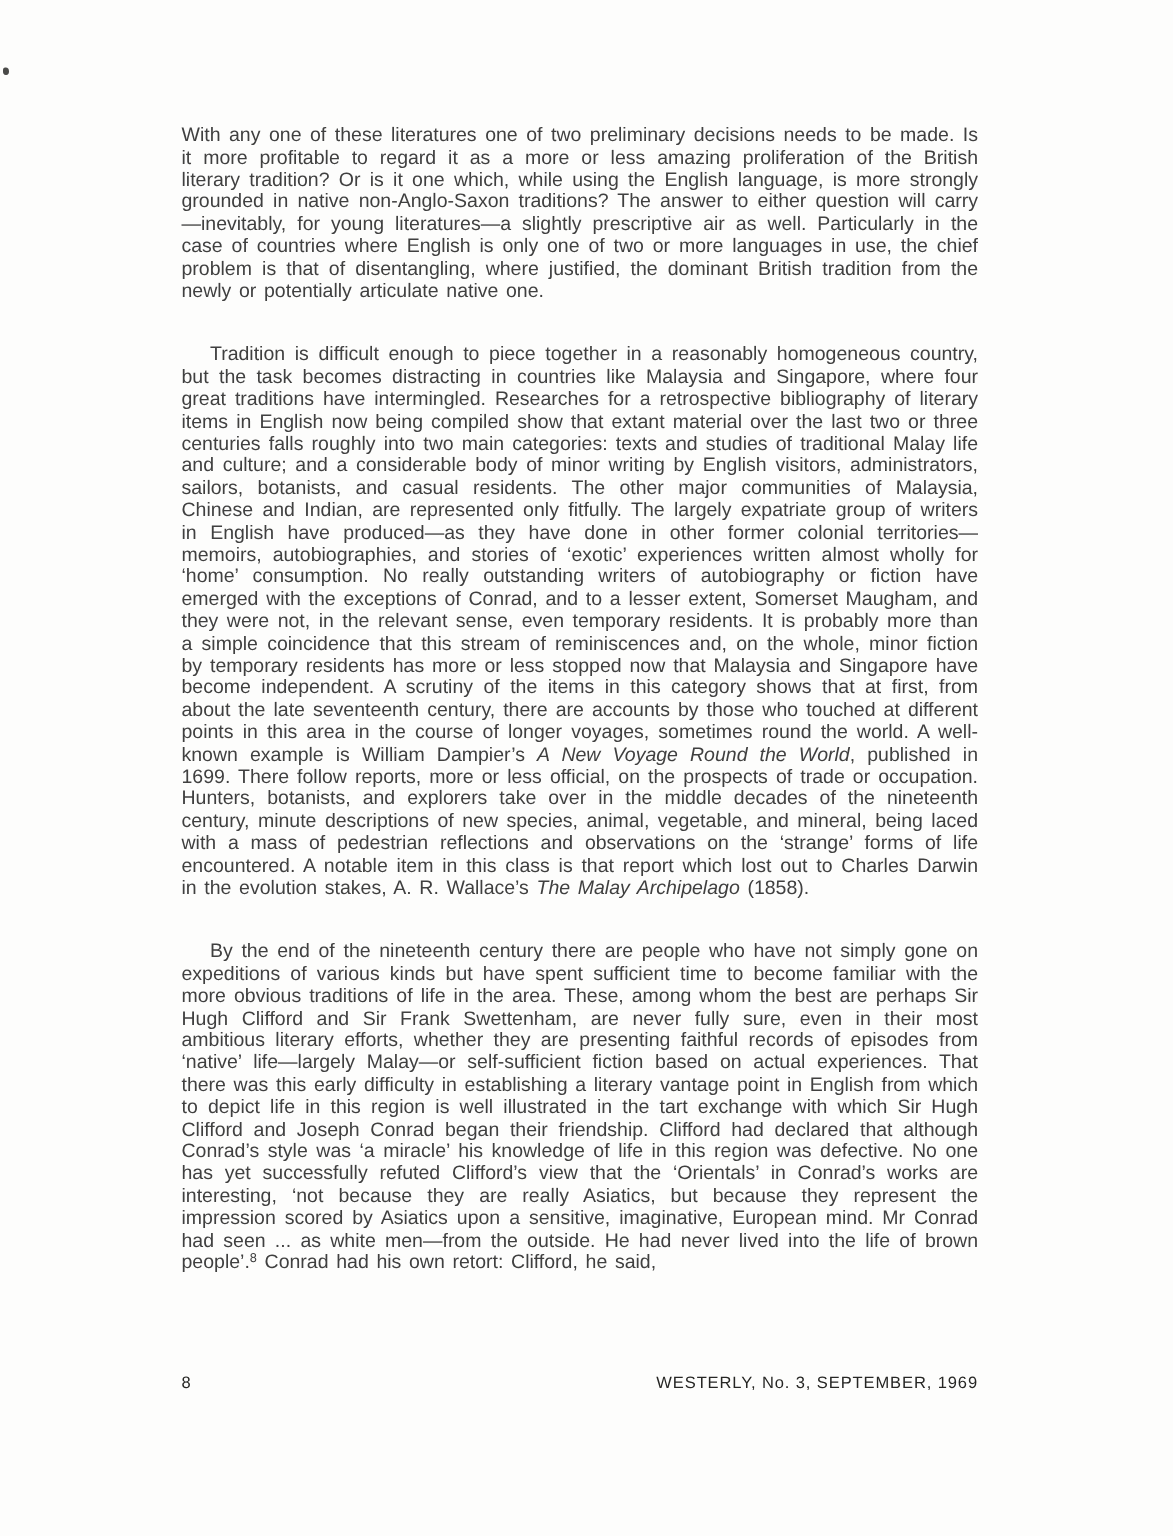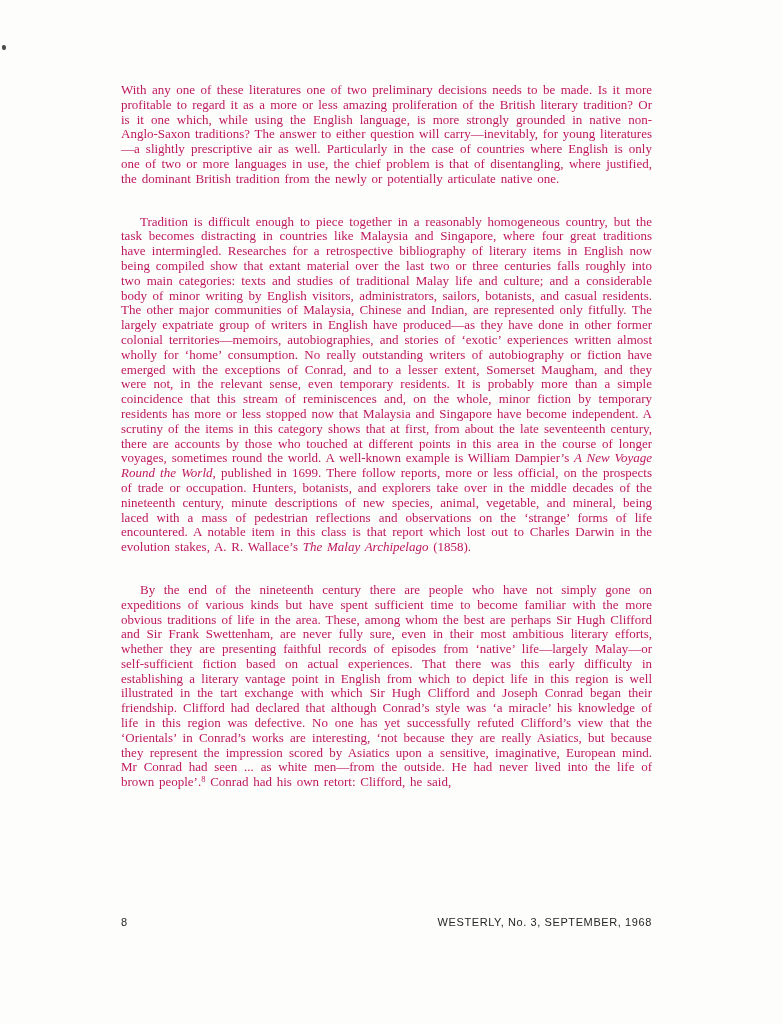--- a/index.html
+++ b/index.html
@@ -21,24 +21,24 @@
     width: 4px;
     height: 5px;
     background: #4a4a48;
     border-radius: 40% 60% 50% 50%;
   }
   .text-block {
     position: absolute;
     left: 121px;
     top: 83px;
     width: 531px;
-    font-family: Liberation Serif, serif;
+    font-family: Liberation Sans, sans-serif;
     font-size: 13px;
     line-height: 14.8px;
-    color: #be185d;
+    color: #404040;
     text-align: justify;
     word-spacing: 1.5px;
   }
   .para {
     margin: 0;
   }
   .para + .para {
     margin-top: 28px;
   }
   .para.indent {
@@ -73,15 +73,15 @@
   <div class="speck"></div>
 
   <main class="text-block">
     <p class="para"><span>With any one of these literatures one of two preliminary decisions needs to be made. Is it more profitable to regard it as a more or less amazing proliferation of the British literary tradition? Or is it one which, while using the English language, is more strongly grounded in native non-Anglo-Saxon traditions? The answer to either question will carry—inevitably, for young literatures—a slightly prescriptive air as well. Particularly in the case of countries where English is only one of two or more languages in use, the chief problem is that of disentangling, where justified, the dominant British tradition from the newly or potentially articulate native one.</span></p>
     <p class="para indent"><span>Tradition is difficult enough to piece together in a reasonably homogeneous country, but the task becomes distracting in countries like Malaysia and Singapore, where four great traditions have intermingled. Researches for a retrospective bibliography of literary items in English now being compiled show that extant material over the last two or three centuries falls roughly into two main categories: texts and studies of traditional Malay life and culture; and a considerable body of minor writing by English visitors, administrators, sailors, botanists, and casual residents. The other major communities of Malaysia, Chinese and Indian, are represented only fitfully. The largely expatriate group of writers in English have produced—as they have done in other former colonial territories—memoirs, autobiographies, and stories of ‘exotic’ experiences written almost wholly for ‘home’ consumption. No really outstanding writers of autobiography or fiction have emerged with the exceptions of Conrad, and to a lesser extent, Somerset Maugham, and they were not, in the relevant sense, even temporary residents. It is probably more than a simple coincidence that this stream of reminiscences and, on the whole, minor fiction by temporary residents has more or less stopped now that Malaysia and Singapore have become independent. A scrutiny of the items in this category shows that at first, from about the late seventeenth century, there are accounts by those who touched at different points in this area in the course of longer voyages, sometimes round the world. A well-known example is William Dampier’s </span><i>A New Voyage Round the World</i><span>, published in 1699. There follow reports, more or less official, on the prospects of trade or occupation. Hunters, botanists, and explorers take over in the middle decades of the nineteenth century, minute descriptions of new species, animal, vegetable, and mineral, being laced with a mass of pedestrian reflections and observations on the ‘strange’ forms of life encountered. A notable item in this class is that report which lost out to Charles Darwin in the evolution stakes, A. R. Wallace’s </span><i>The Malay Archipelago</i><span> (1858).</span></p>
     <p class="para indent"><span>By the end of the nineteenth century there are people who have not simply gone on expeditions of various kinds but have spent sufficient time to become familiar with the more obvious traditions of life in the area. These, among whom the best are perhaps Sir Hugh Clifford and Sir Frank Swettenham, are never fully sure, even in their most ambitious literary efforts, whether they are presenting faithful records of episodes from ‘native’ life—largely Malay—or self-sufficient fiction based on actual experiences. That there was this early difficulty in establishing a literary vantage point in English from which to depict life in this region is well illustrated in the tart exchange with which Sir Hugh Clifford and Joseph Conrad began their friendship. Clifford had declared that although Conrad’s style was ‘a miracle’ his knowledge of life in this region was defective. No one has yet successfully refuted Clifford’s view that the ‘Orientals’ in Conrad’s works are interesting, ‘not because they are really Asiatics, but because they represent the impression scored by Asiatics upon a sensitive, imaginative, European mind. Mr Conrad had seen ... as white men—from the outside. He had never lived into the life of brown people’.</span><sup>8</sup><span> Conrad had his own retort: Clifford, he said,</span></p>
   </main>
 
   <footer class="footer">
     <span>8</span>
-    <span>WESTERLY, No. 3, SEPTEMBER, 1968</span>
+    <span>WESTERLY, No. 3, SEPTEMBER, 1969</span>
   </footer>
 </div>
 
 </body></html>

